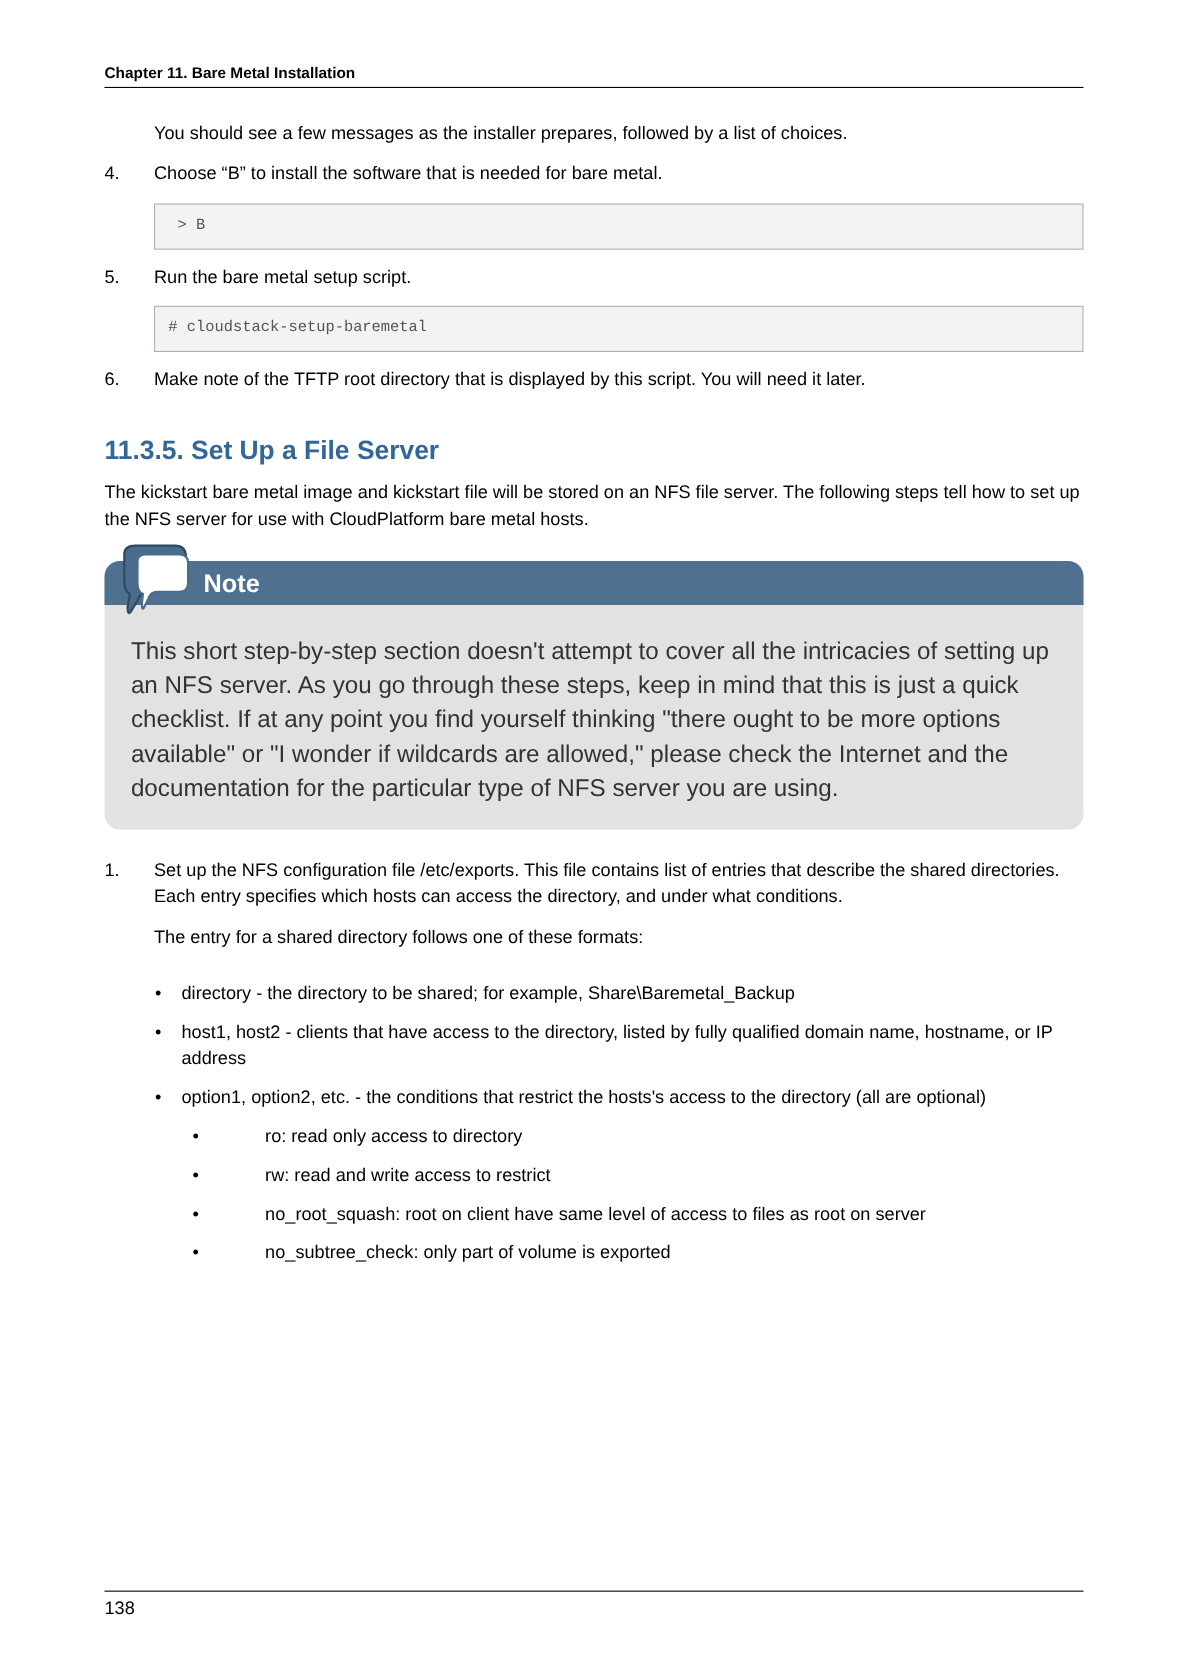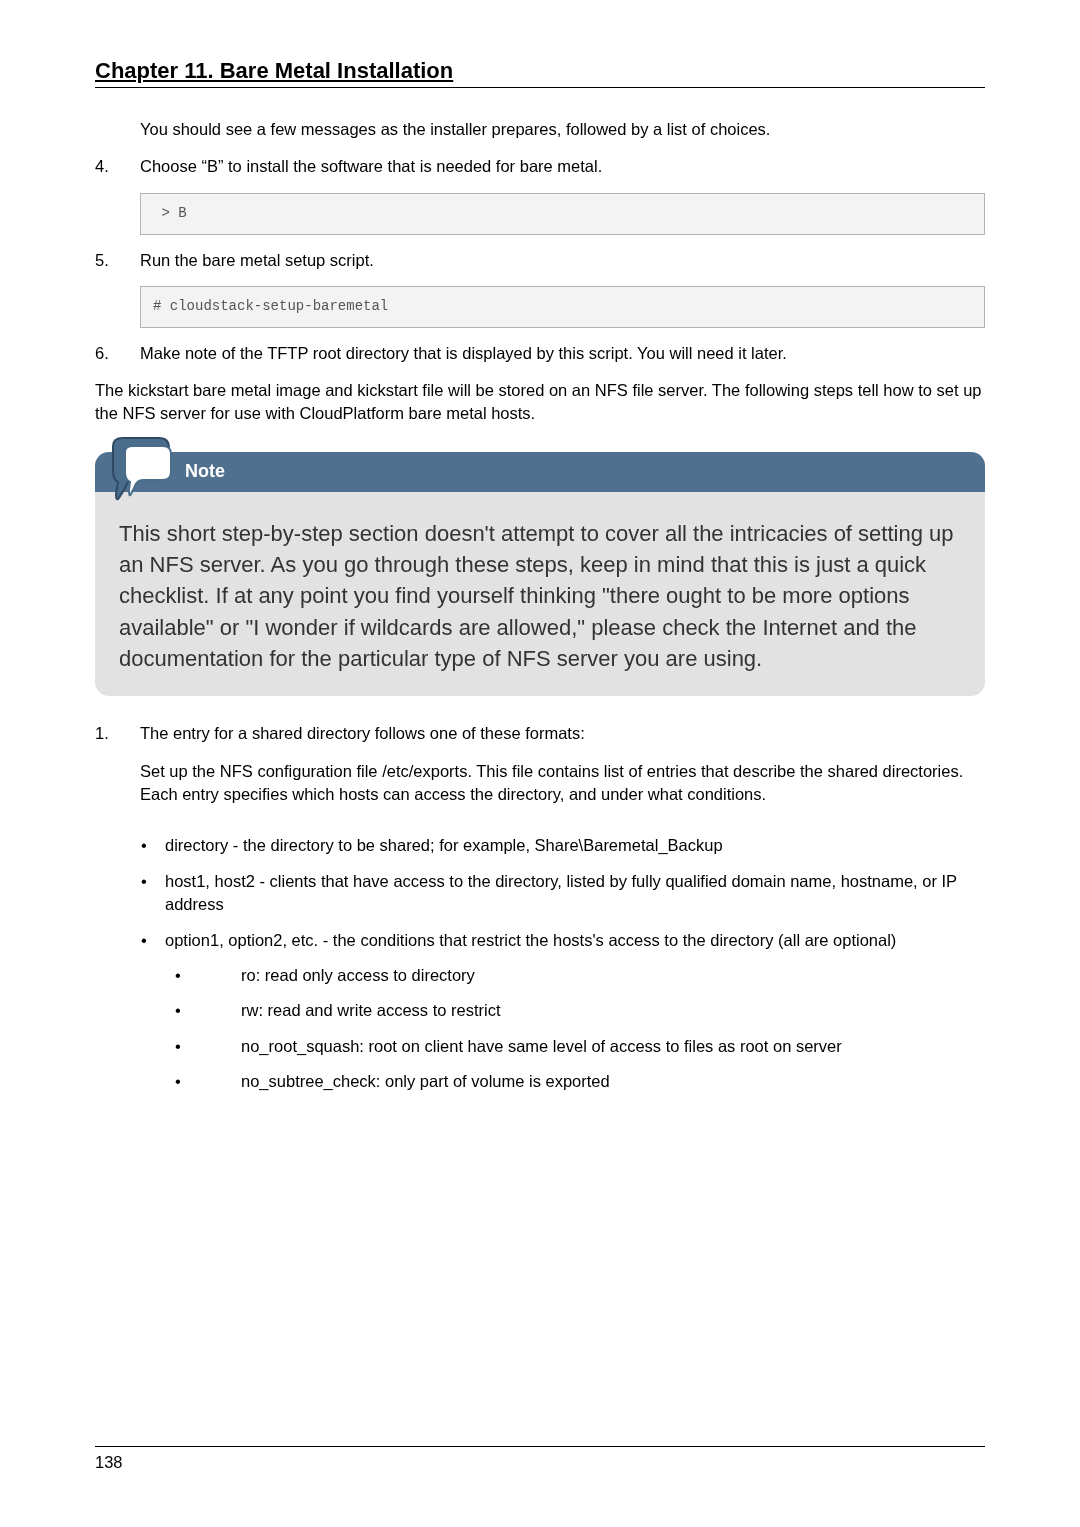--- a/index.html
+++ b/index.html
@@ -11,23 +11,22 @@
     height: 1527px;
     padding: 58px 95px 0 95px;
     position: relative;
   }
   .page-header {
     border-bottom: 1.5px solid #000000;
     padding-bottom: 3px;
     margin-bottom: 30px;
   }
   .page-header-text {
-    font-size: 22px;
+    font-size: 14px;
     font-weight: bold;
-    text-decoration: underline;
   }
   .content { font-size: 16.5px; line-height: 1.42; }
   .indent-block { margin-left: 45px; }
   .step-row { display: flex; margin-top: 14px; margin-bottom: 14px; }
   .step-num { width: 45px; flex-shrink: 0; }
   .step-body { flex: 1; }
   .code-box {
     background: #f3f3f3;
     border: 1px solid #b5b1ab;
     padding: 9px 12px;
@@ -55,21 +54,21 @@
     margin-bottom: 26px;
     background: #e2e2e2;
     border-radius: 14px;
     overflow: visible;
     padding-bottom: 18px;
   }
   .note-header {
     background: #4f708f;
     color: #ffffff;
     font-family: "Liberation Sans", Arial, sans-serif;
-    font-size: 18px;
+    font-size: 23px;
     font-weight: bold;
     border-top-left-radius: 14px;
     border-top-right-radius: 14px;
     height: 40px;
     display: flex;
     align-items: center;
     padding-left: 90px;
     position: relative;
   }
   .note-icon {
@@ -134,40 +133,41 @@
     <div class="code-box"># cloudstack-setup-baremetal</div>
   </div>
 
   <div class="step-row">
     <div class="step-num">6.</div>
     <div class="step-body">
       <div>Make note of the TFTP root directory that is displayed by this script. You will need it later.</div>
     </div>
   </div>
 
+  <div class="section-heading">11.3.5. Set Up a File Server</div>
   <div class="para">The kickstart bare metal image and kickstart file will be stored on an NFS file server. The following steps tell how to set up the NFS server for use with CloudPlatform bare metal hosts.</div>
 
   <div class="note-box">
     <div class="note-header">
       <svg class="note-icon" viewBox="0 0 72 72">
 
         <path d="M8 10 Q8 2 18 2 L54 2 Q64 2 64 12 L64 34 Q64 44 54 44 L30 44 Q22 44 20 52 L14 62 Q11 66 11 58 L13 46 Q8 44 8 34 Z" fill="#4a6d8c" stroke="#2e4a63" stroke-width="2"></path>
 
         <path d="M20 16 Q20 10 28 10 L58 10 Q66 10 66 18 L66 36 Q66 44 58 44 L38 44 Q32 44 30 50 L26 58 Q24 62 24 54 L25 46 Q20 44 20 36 Z" fill="#ffffff" stroke="#4a6d8c" stroke-width="2"></path>
       </svg>
       <span>Note</span>
     </div>
     <div class="note-body">This short step-by-step section doesn't attempt to cover all the intricacies of setting up an NFS server. As you go through these steps, keep in mind that this is just a quick checklist. If at any point you find yourself thinking "there ought to be more options available" or "I wonder if wildcards are allowed," please check the Internet and the documentation for the particular type of NFS server you are using.</div>
   </div>
 
   <div class="step-row">
     <div class="step-num">1.</div>
     <div class="step-body">
+      <div class="para">Set up the NFS configuration file /etc/exports. This file contains list of entries that describe the shared directories. Each entry specifies which hosts can access the directory, and under what conditions.</div>
       <div class="para">The entry for a shared directory follows one of these formats:</div>
-      <div class="para">Set up the NFS configuration file /etc/exports. This file contains list of entries that describe the shared directories. Each entry specifies which hosts can access the directory, and under what conditions.</div>
     </div>
   </div>
 
   <div class="bullet">
     <div class="dot">•</div>
     <div class="btxt">directory - the directory to be shared; for example, Share\Baremetal_Backup</div>
   </div>
   <div class="bullet">
     <div class="dot">•</div>
     <div class="btxt">host1, host2 - clients that have access to the directory, listed by fully qualified domain name, hostname, or IP address</div>

